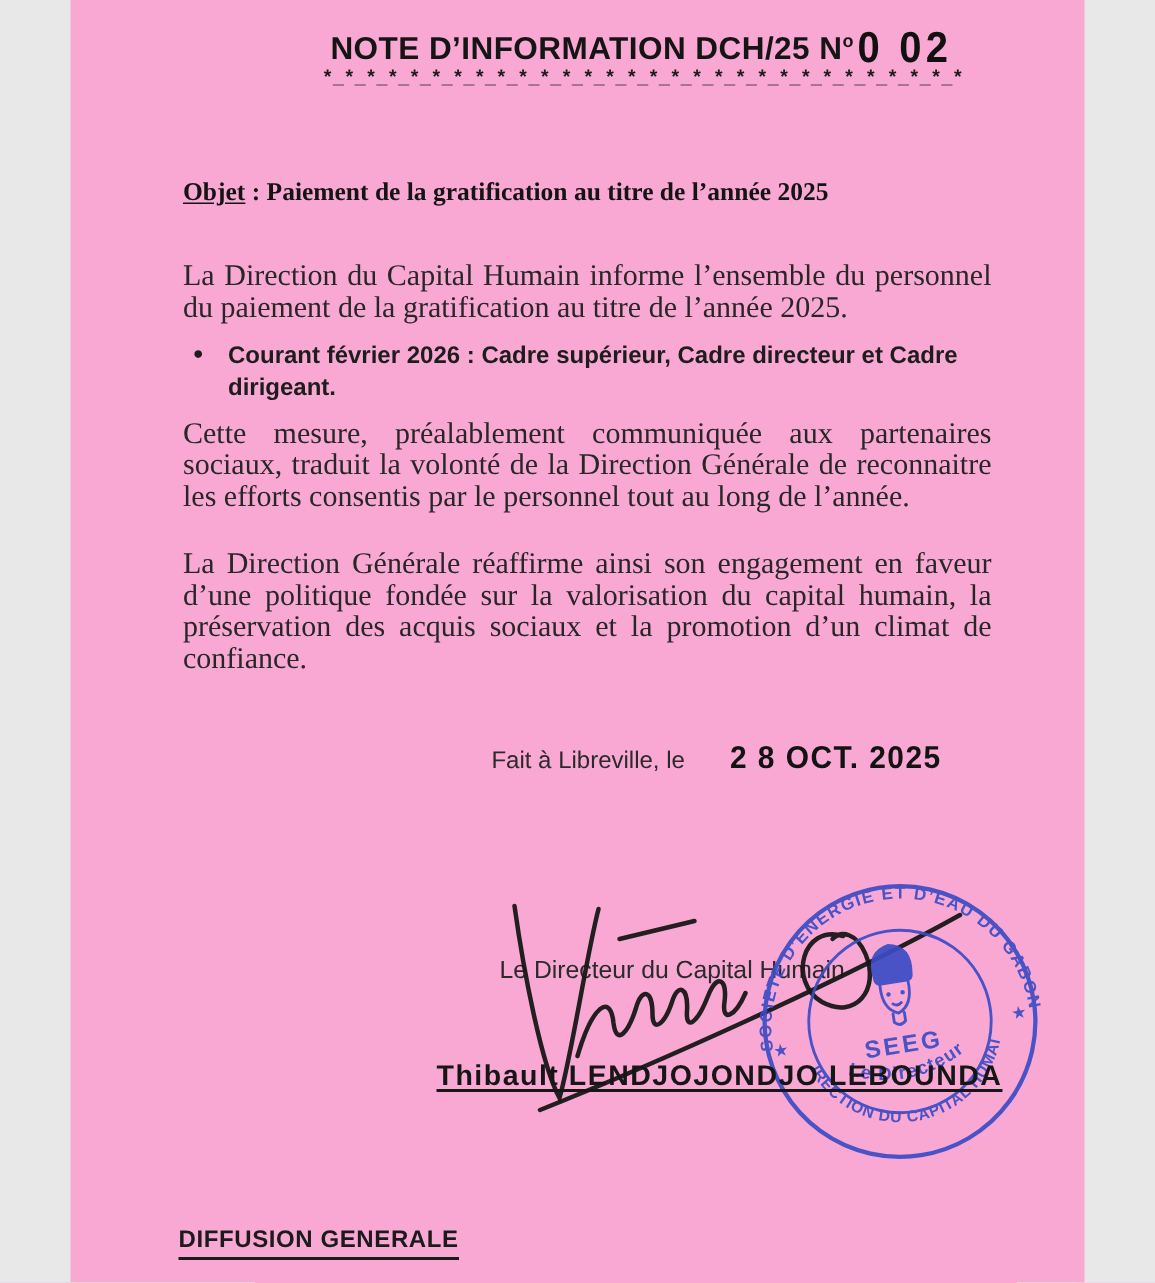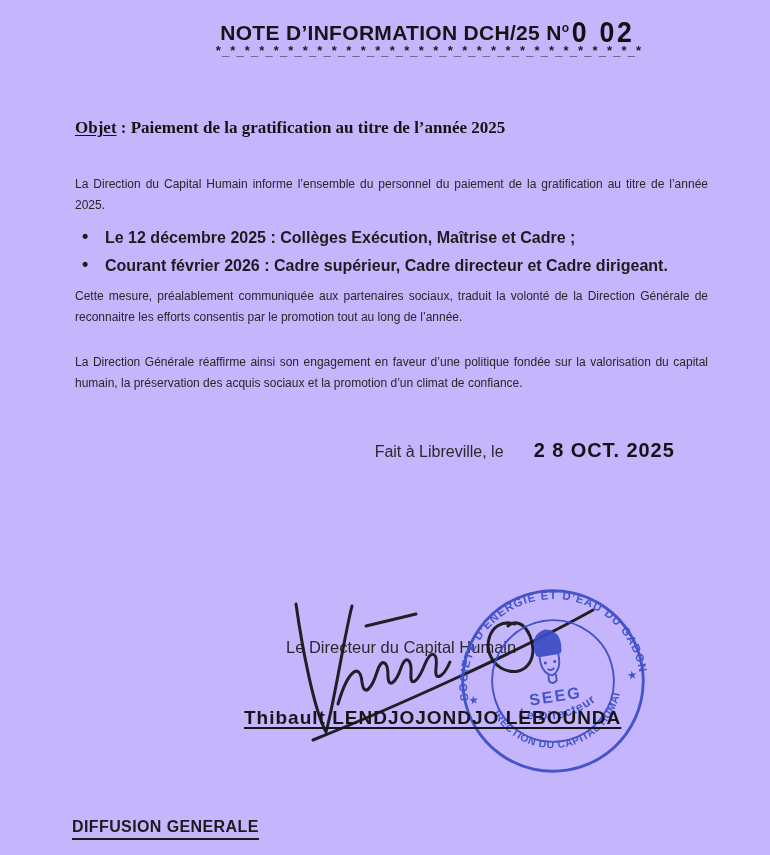--- a/index.html
+++ b/index.html
@@ -1,39 +1,39 @@
 <!DOCTYPE html>
 <html style="--stamp-color: #3b4cc4;"><head>
 <meta charset="utf-8">
 <style>
   :root { --stamp-color:#3b4cc4; --ink:#202020; }
   * { margin:0; padding:0; box-sizing:border-box; }
   html,body { background:#e8e8e8; }
   .page {
-    position:relative; width:770px; height:855px; margin:0 auto;
-    background:#c4b5fd; color:var(--ink); overflow:hidden;
+    position:relative; width:676px; height:855px; margin:0 auto;
+    background:#f9a8d4; color:var(--ink); overflow:hidden;
     font-family:"Liberation Sans","DejaVu Sans",sans-serif;
   }
   
   .title-block { padding-top:14px; text-align:center; padding-left:88px; }
   .title-line { font-size:21px; font-weight:700; letter-spacing:.3px; white-space:nowrap; color:#151515;}
   .title-line sup { font-size:12px; }
   .stamp-number {
     display:inline-block; font-size:29px; font-weight:800; letter-spacing:3px;
     transform:scaleX(.92) translateY(2px); color:#111;
   }
   .separator { font-size:13px; font-weight:700; letter-spacing:1.1px; color:#1a1a1a; margin-top:-4px; white-space:nowrap;}
   
   .content { margin:0 62px 0 75px; }
   .objet {
     margin-top:60px; font-family:"Liberation Serif","DejaVu Serif",serif;
     font-size:17px; font-weight:700; color:#141414;
   }
   .objet .u { text-decoration:underline; text-underline-offset:2px; }
-  p.body-par { font-size:12px; line-height:21px; text-align:justify; color:#272727; }
+  p.body-par { font-size:20px; line-height:21px; text-align:justify; color:#272727;font-family:Liberation Serif, serif; }
   .p1 { margin-top:36px; }
   .p2 { margin-top:21px; }
   .p3 { margin-top:10px; }
   .p4 { margin-top:24px; }
   ul.cal { list-style:none; margin-top:11px; }
   ul.cal li {
     position:relative; padding-left:30px; font-size:16px; line-height:21px;
     font-weight:700; color:#1d1d1d; margin-top:7px;
   }
   ul.cal li::before { content:"•"; position:absolute; left:7px; top:-1px; font-size:18px; }
@@ -82,25 +82,24 @@
   </div>
 
   <div class="content">
 
     <div class="objet"><span class="u">Objet</span><span> : Paiement de la gratification au titre de l’année 2025</span>
     </div>
 
     <p class="body-par p1">La Direction du Capital Humain informe l’ensemble du personnel du paiement de la gratification au titre de l’année 2025.</p>
 
     <ul class="cal">
-      <li>Le 12 décembre 2025 : Collèges Exécution, Maîtrise et Cadre ;</li>
       <li>Courant février 2026 : Cadre supérieur, Cadre directeur et Cadre dirigeant.</li>
     </ul>
 
-    <p class="body-par p3">Cette mesure, préalablement communiquée aux partenaires sociaux, traduit la volonté de la Direction Générale de reconnaitre les efforts consentis par le promotion tout au long de l’année.</p>
+    <p class="body-par p3">Cette mesure, préalablement communiquée aux partenaires sociaux, traduit la volonté de la Direction Générale de reconnaitre les efforts consentis par le personnel tout au long de l’année.</p>
     <p class="body-par p4">La Direction Générale réaffirme ainsi son engagement en faveur d’une politique fondée sur la valorisation du capital humain, la préservation des acquis sociaux et la promotion d’un climat de confiance.</p>
 
     <div class="dateline"><span>Fait à Libreville, le</span><span class="date-stamp">2 8 OCT. 2025</span>
     </div>
   </div>
 
   <div class="sig-role">Le Directeur du Capital Humain</div>
 
   <svg class="sig-svg" viewBox="0 0 350 155" aria-hidden="true">
     <path d="M 28,12 C 34,55 46,118 58,140 C 66,112 76,45 84,14"></path>

